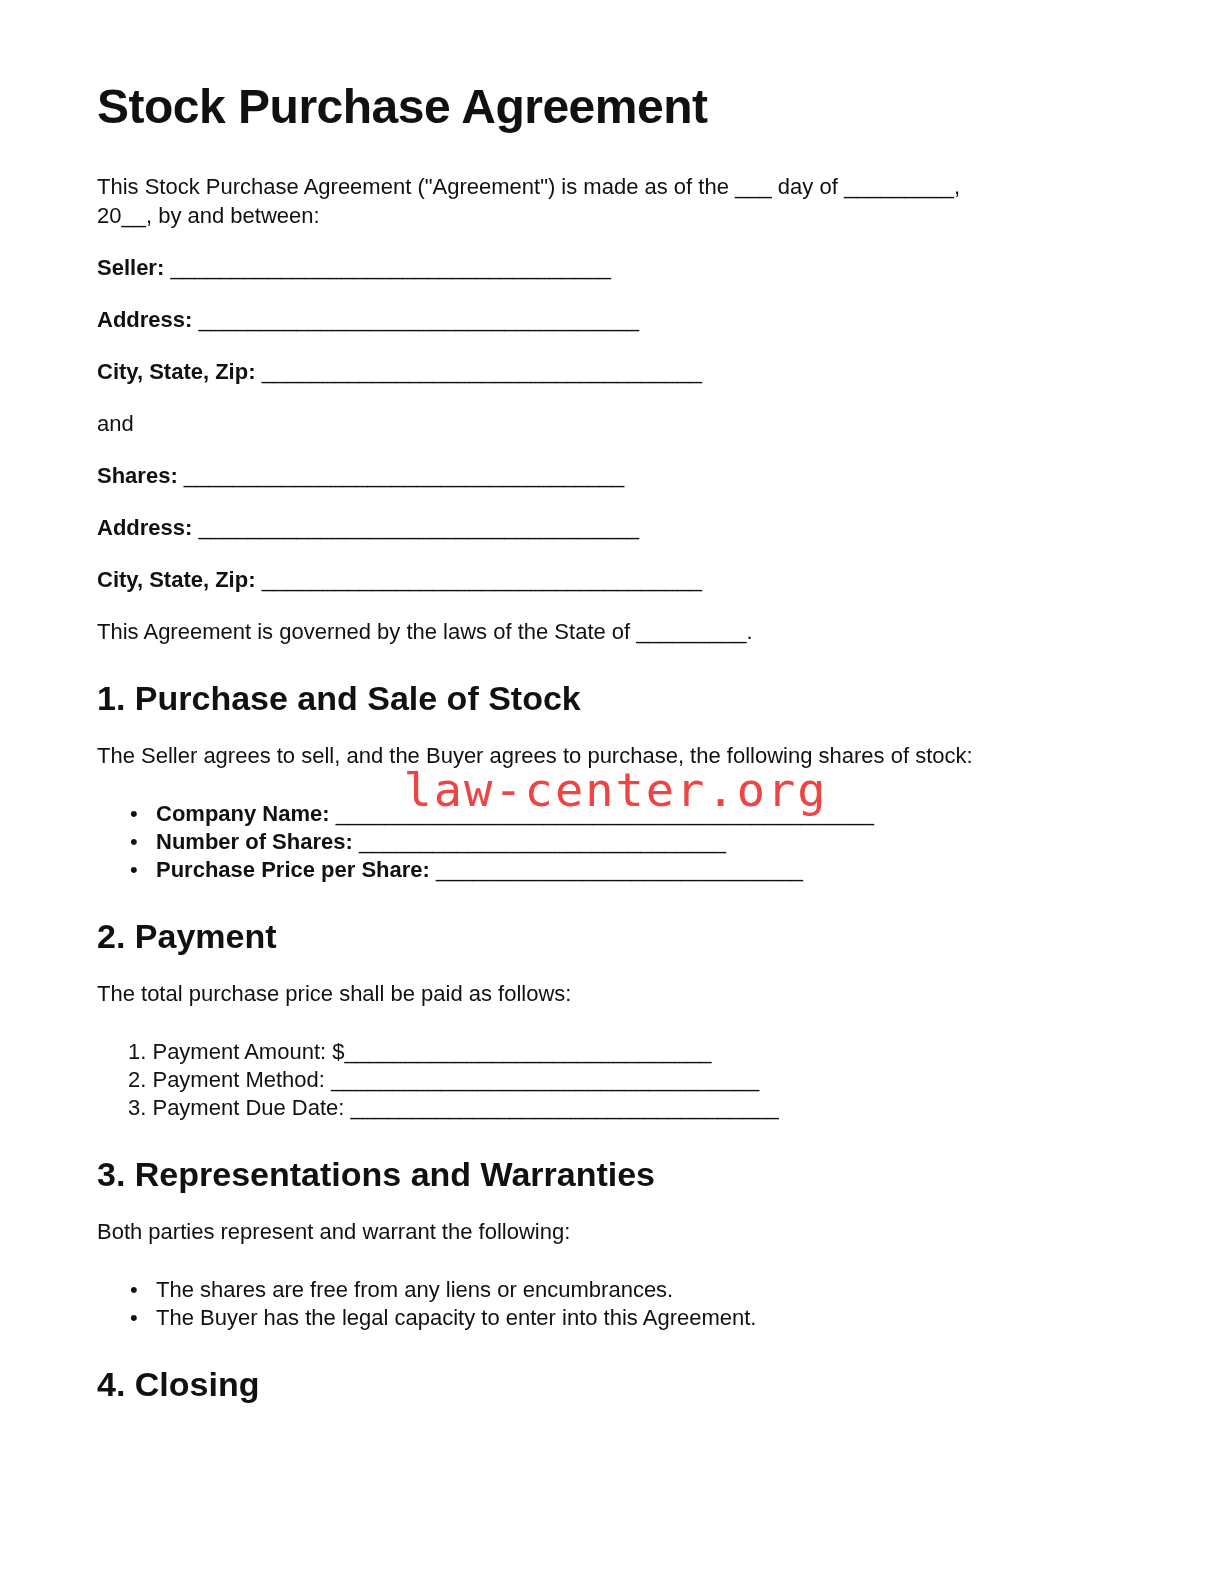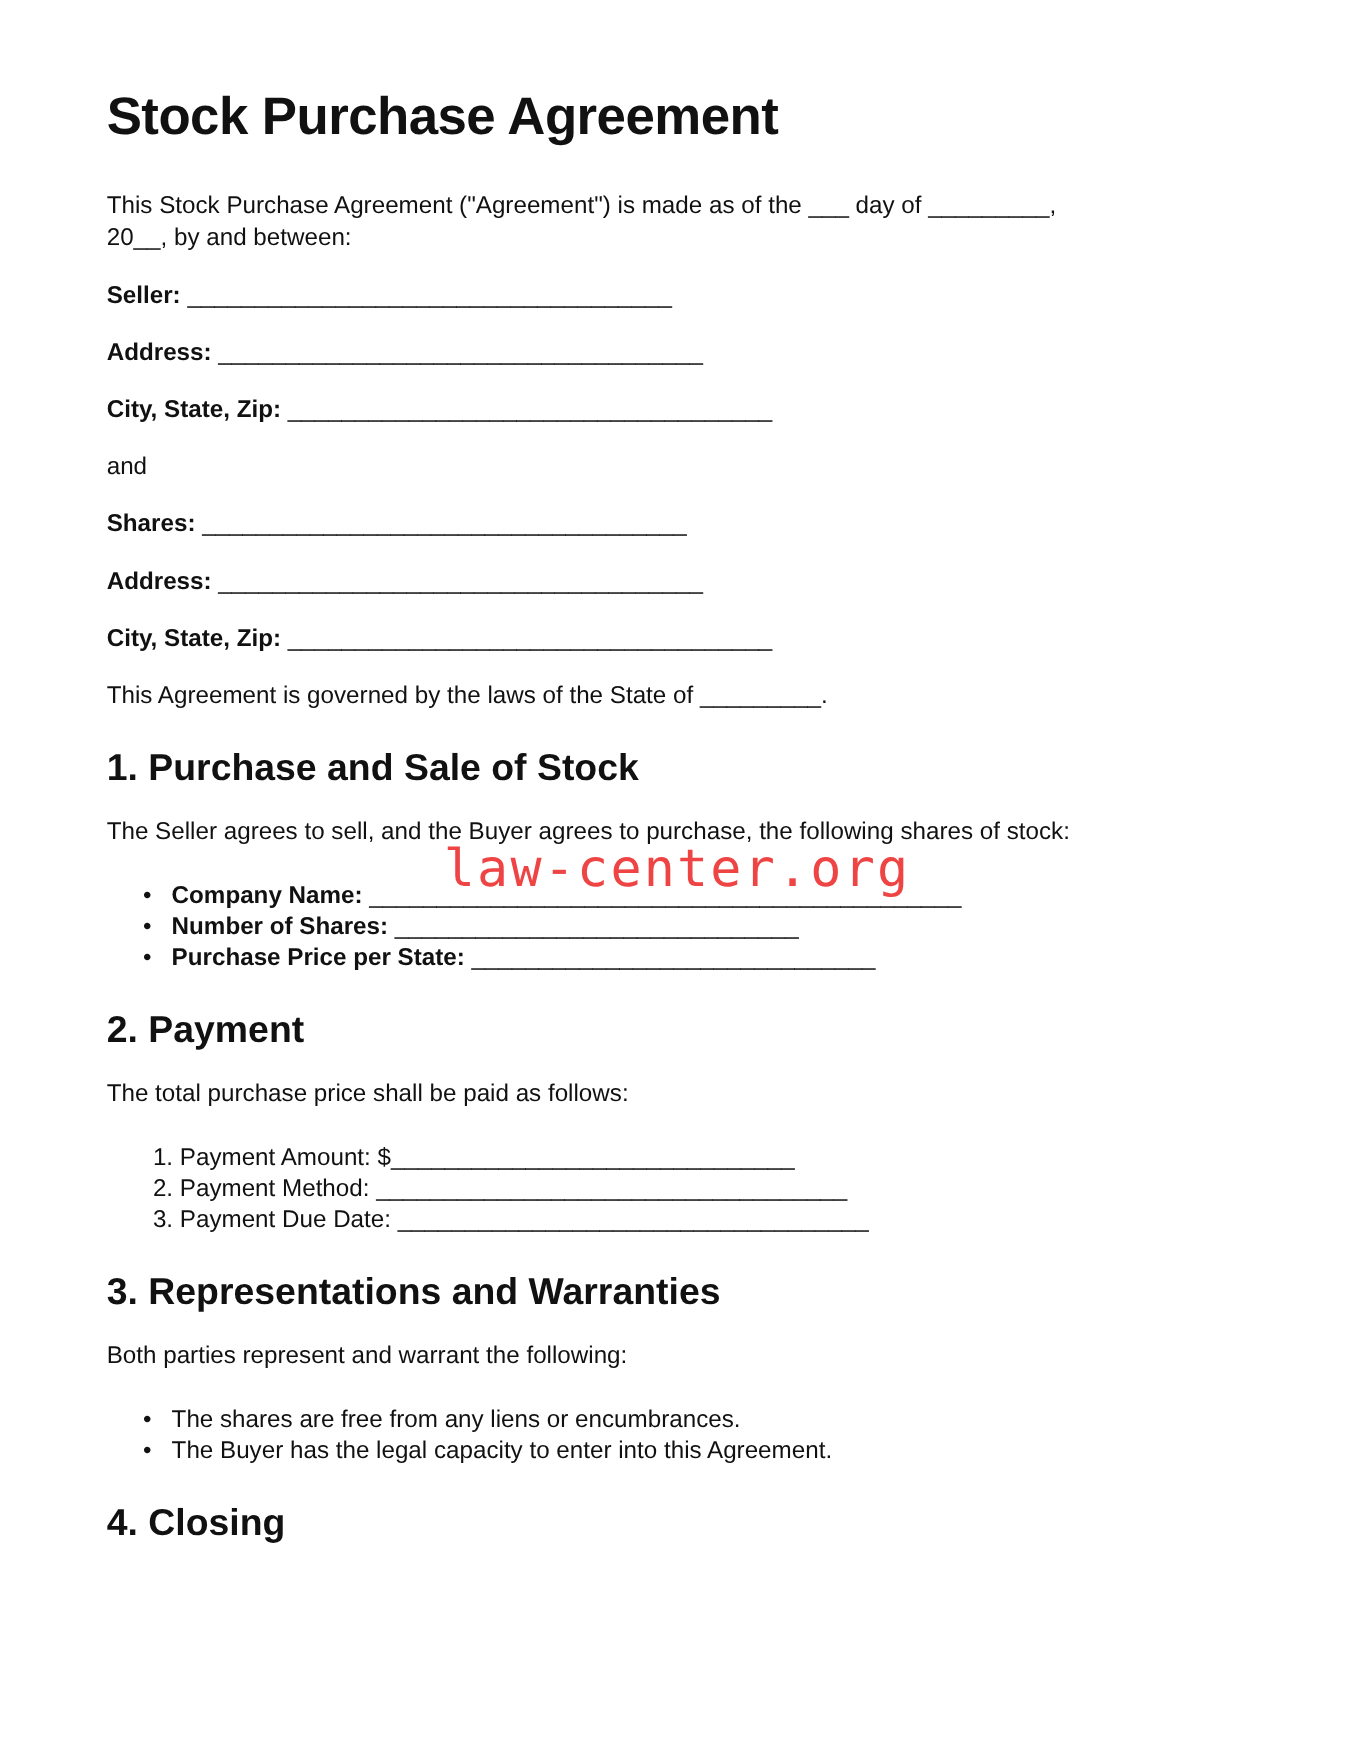--- a/index.html
+++ b/index.html
@@ -74,21 +74,21 @@
     font-size: 22px;
     line-height: 28px;
   }
   ul.bullets li .label {
     font-weight: bold;
   }
   .numbered {
     margin: 30px 0 0 0;
   }
   .numbered .num-row {
-    margin-left: 42px;
+    margin-left: 31px;
     font-size: 22px;
     line-height: 28px;
   }
   .watermark {
     position: absolute;
     top: 766px;
     left: 50%;
     transform: translateX(-50%);
     font-family: "DejaVu Sans Mono", monospace;
     font-size: 47px;
@@ -124,21 +124,21 @@
 
   <p class="plain-line">This Agreement is governed by the laws of the State of _________.</p>
 
   <h2 class="section-heading">1. Purchase and Sale of Stock</h2>
 
   <p class="section-intro">The Seller agrees to sell, and the Buyer agrees to purchase, the following shares of stock:</p>
 
   <ul class="bullets">
     <li><span class="label">Company Name:</span> <span class="blank">____________________________________________</span></li>
     <li><span class="label">Number of Shares:</span> <span class="blank">______________________________</span></li>
-    <li><span class="label">Purchase Price per State:</span> <span class="blank">______________________________</span></li>
+    <li><span class="label">Purchase Price per Share:</span> <span class="blank">______________________________</span></li>
   </ul>
 
   <h2 class="section-heading">2. Payment</h2>
 
   <p class="section-intro">The total purchase price shall be paid as follows:</p>
 
   <div class="numbered">
     <div class="num-row">1. Payment Amount: $______________________________</div>
     <div class="num-row">2. Payment Method: ___________________________________</div>
     <div class="num-row">3. Payment Due Date: ___________________________________</div>

